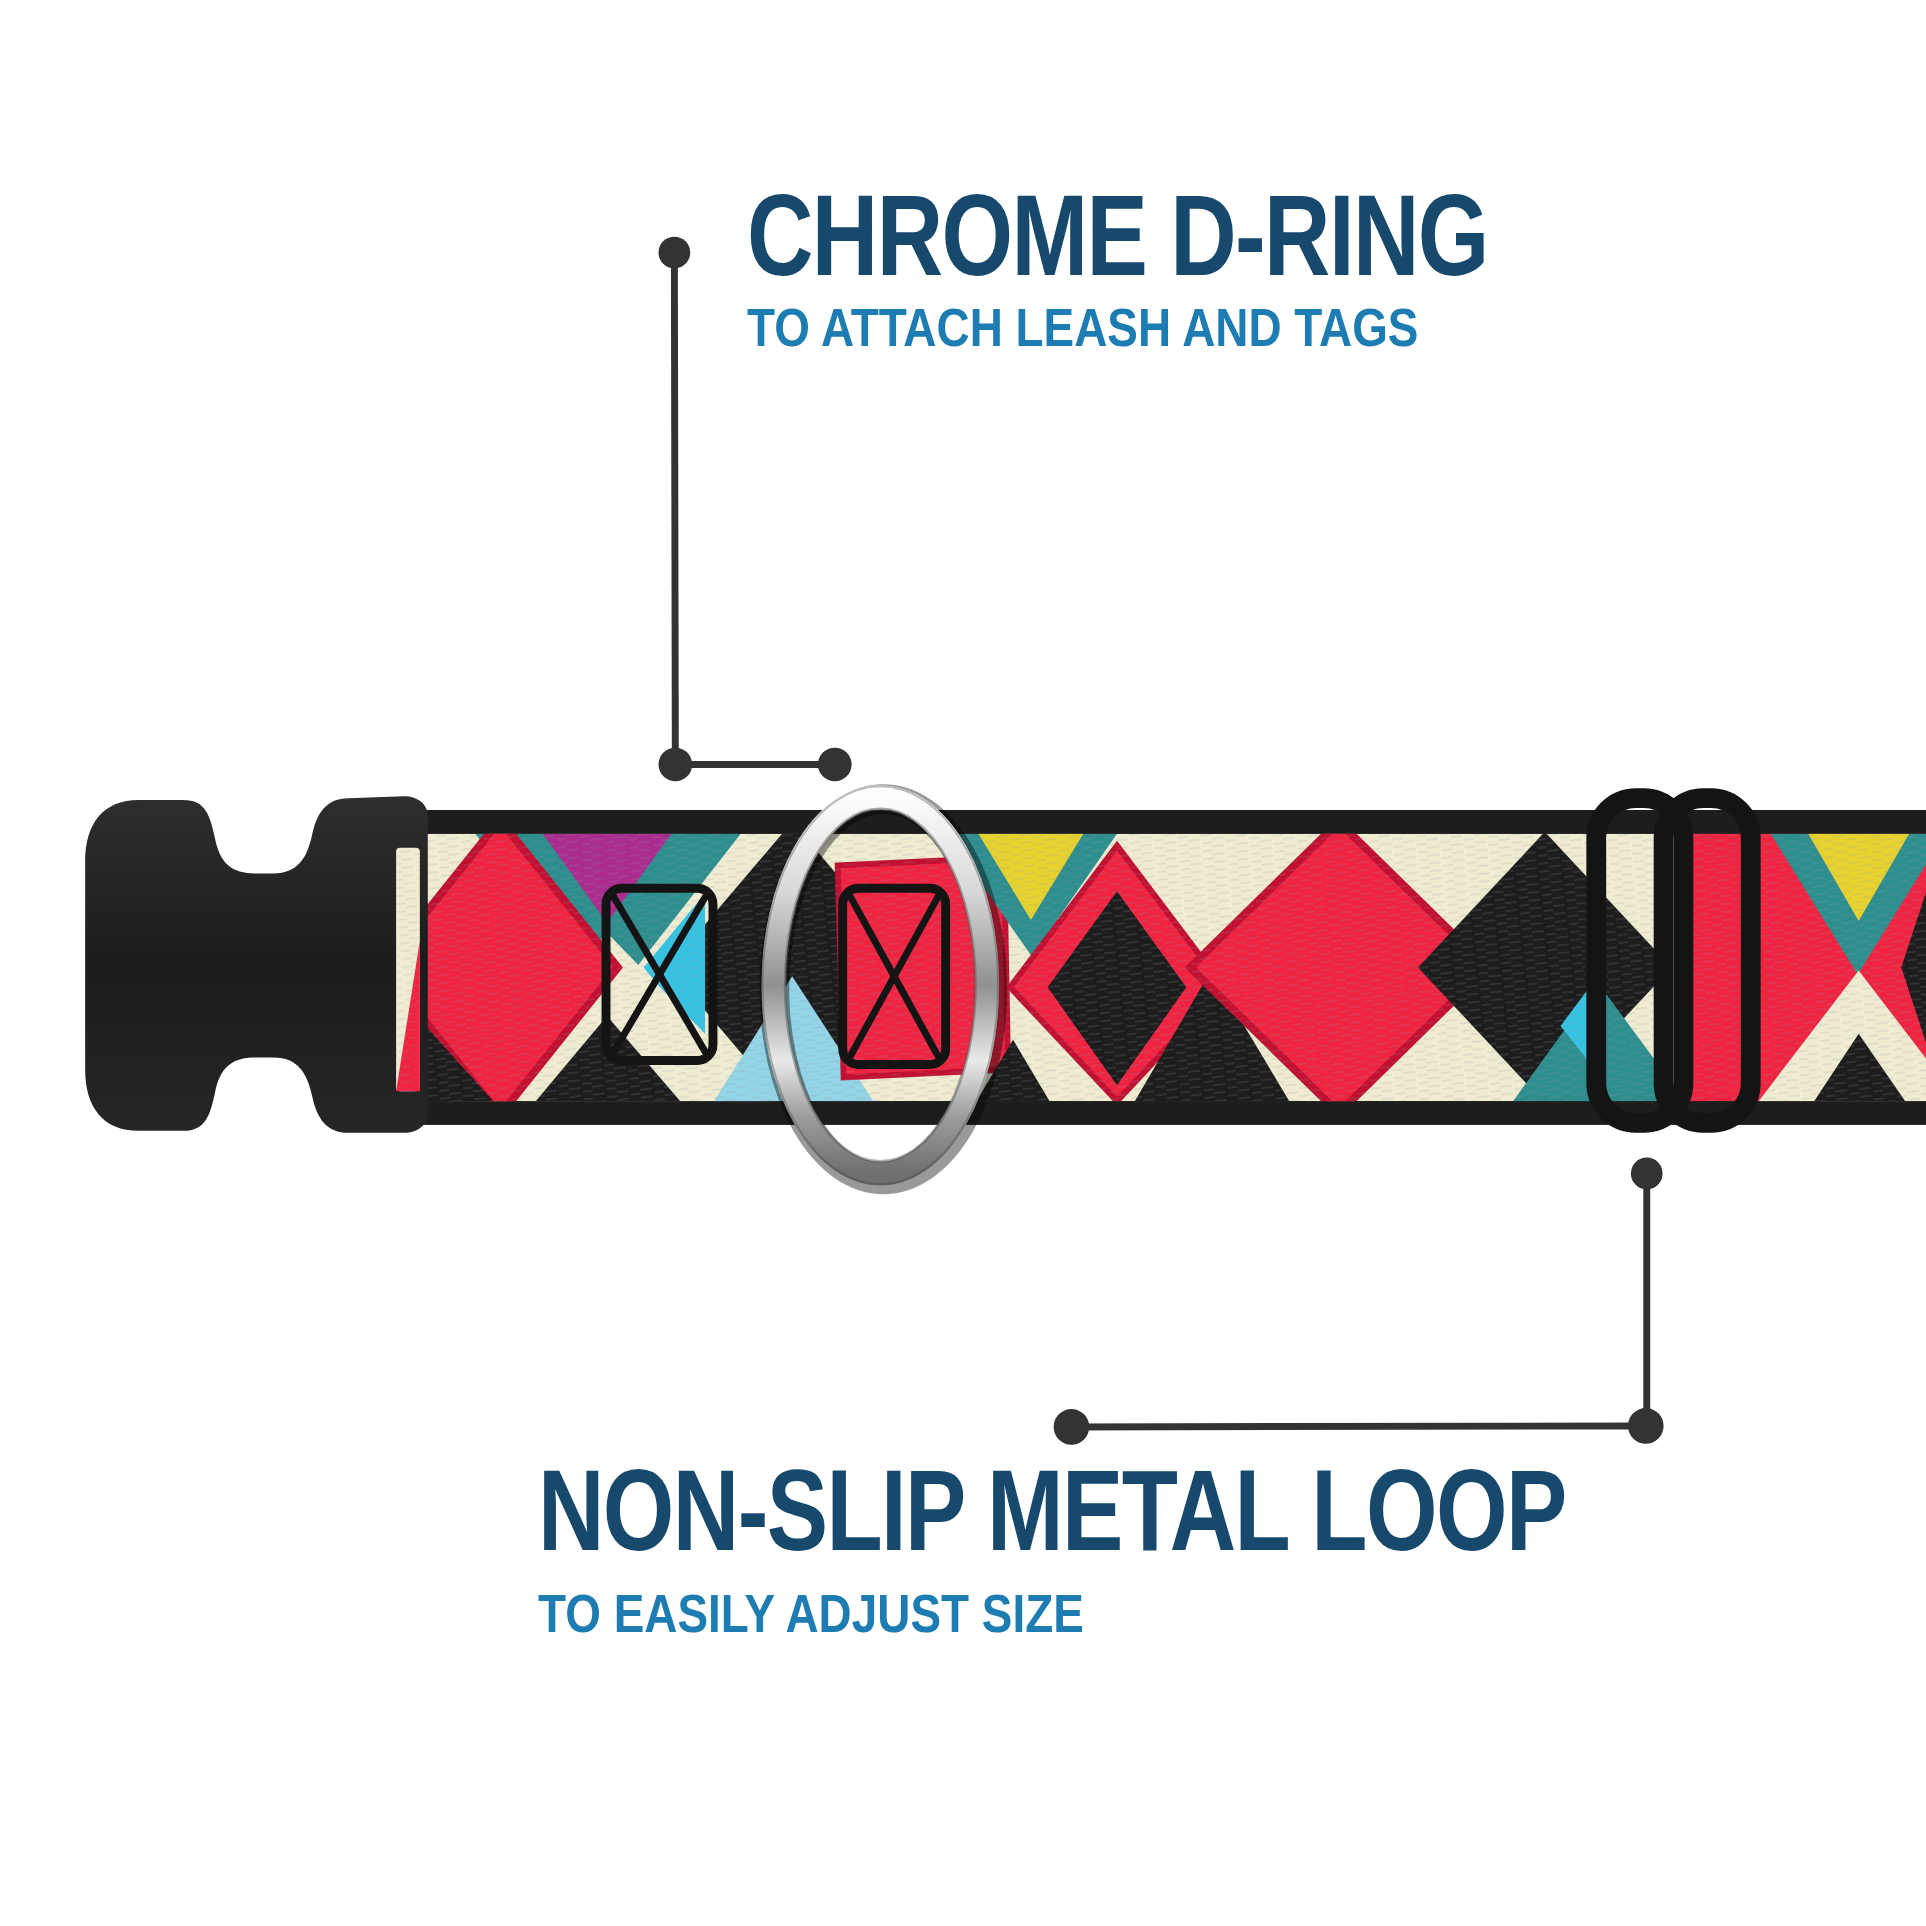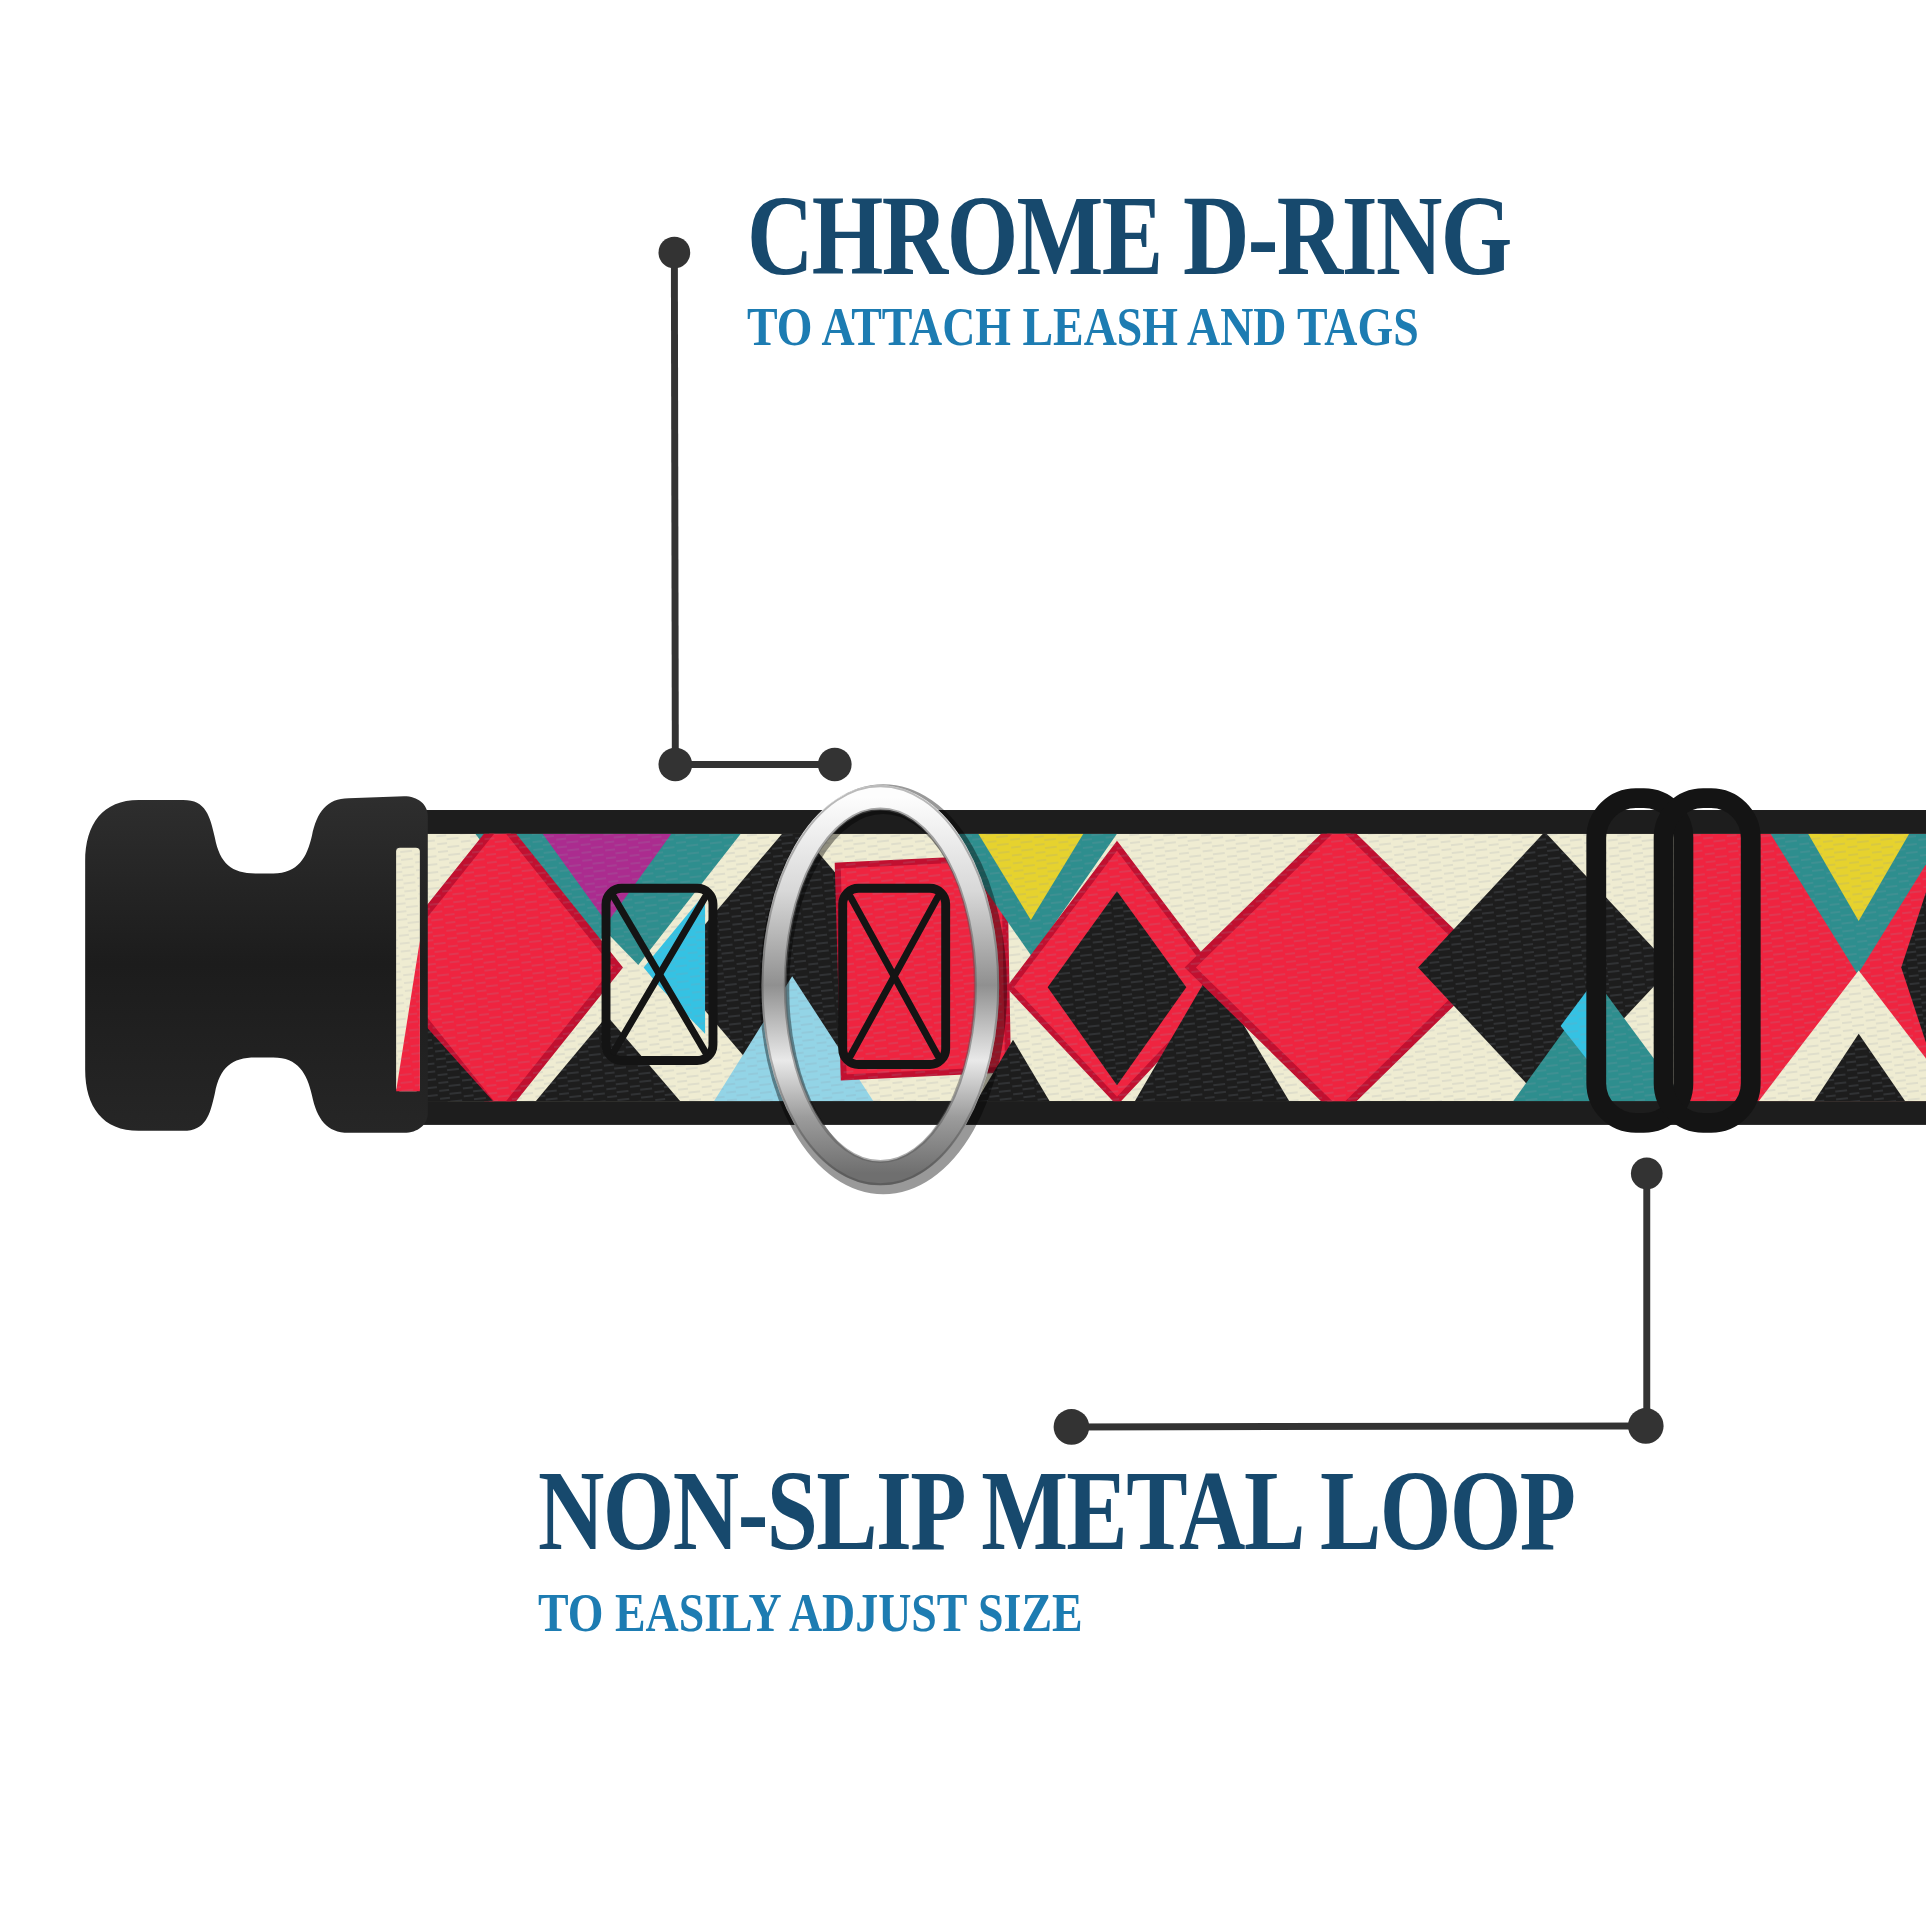--- a/index.html
+++ b/index.html
@@ -1,20 +1,20 @@
 <!DOCTYPE html>
 <html style="--title_navy: #17496D; --subtitle_blue: #1D7CB2; --leader_dark: #333333; --red: #EF2440; --red_dark: #C11030; --black_ink: #1D1D1D; --cream: #EFECD2; --teal: #2E8E8E; --cyan: #35C2E3; --powder_blue: #93D4E6; --magenta: #AB2C8F; --yellow: #E6D22E; --chrome_light: #FDFDFD; --chrome_dark: #6F6F6F; --buckle_black: #1C1C1C;"><head>
 <meta charset="utf-8">
 <style>
   html,body{margin:0;padding:0;background:#ffffff;}
   .canvas{
     position:relative;
     width:1927px;height:1927px;
     background:#ffffff;
-    font-family:Liberation Serif, serif;
+    font-family:Liberation Sans, sans-serif;
     overflow:hidden;
   }
   svg.layer{position:absolute;left:0;top:0;}
   .hd{
     position:absolute;
     font-weight:bold;
     line-height:1;
     white-space:nowrap;
     transform-origin:left top;
   }

